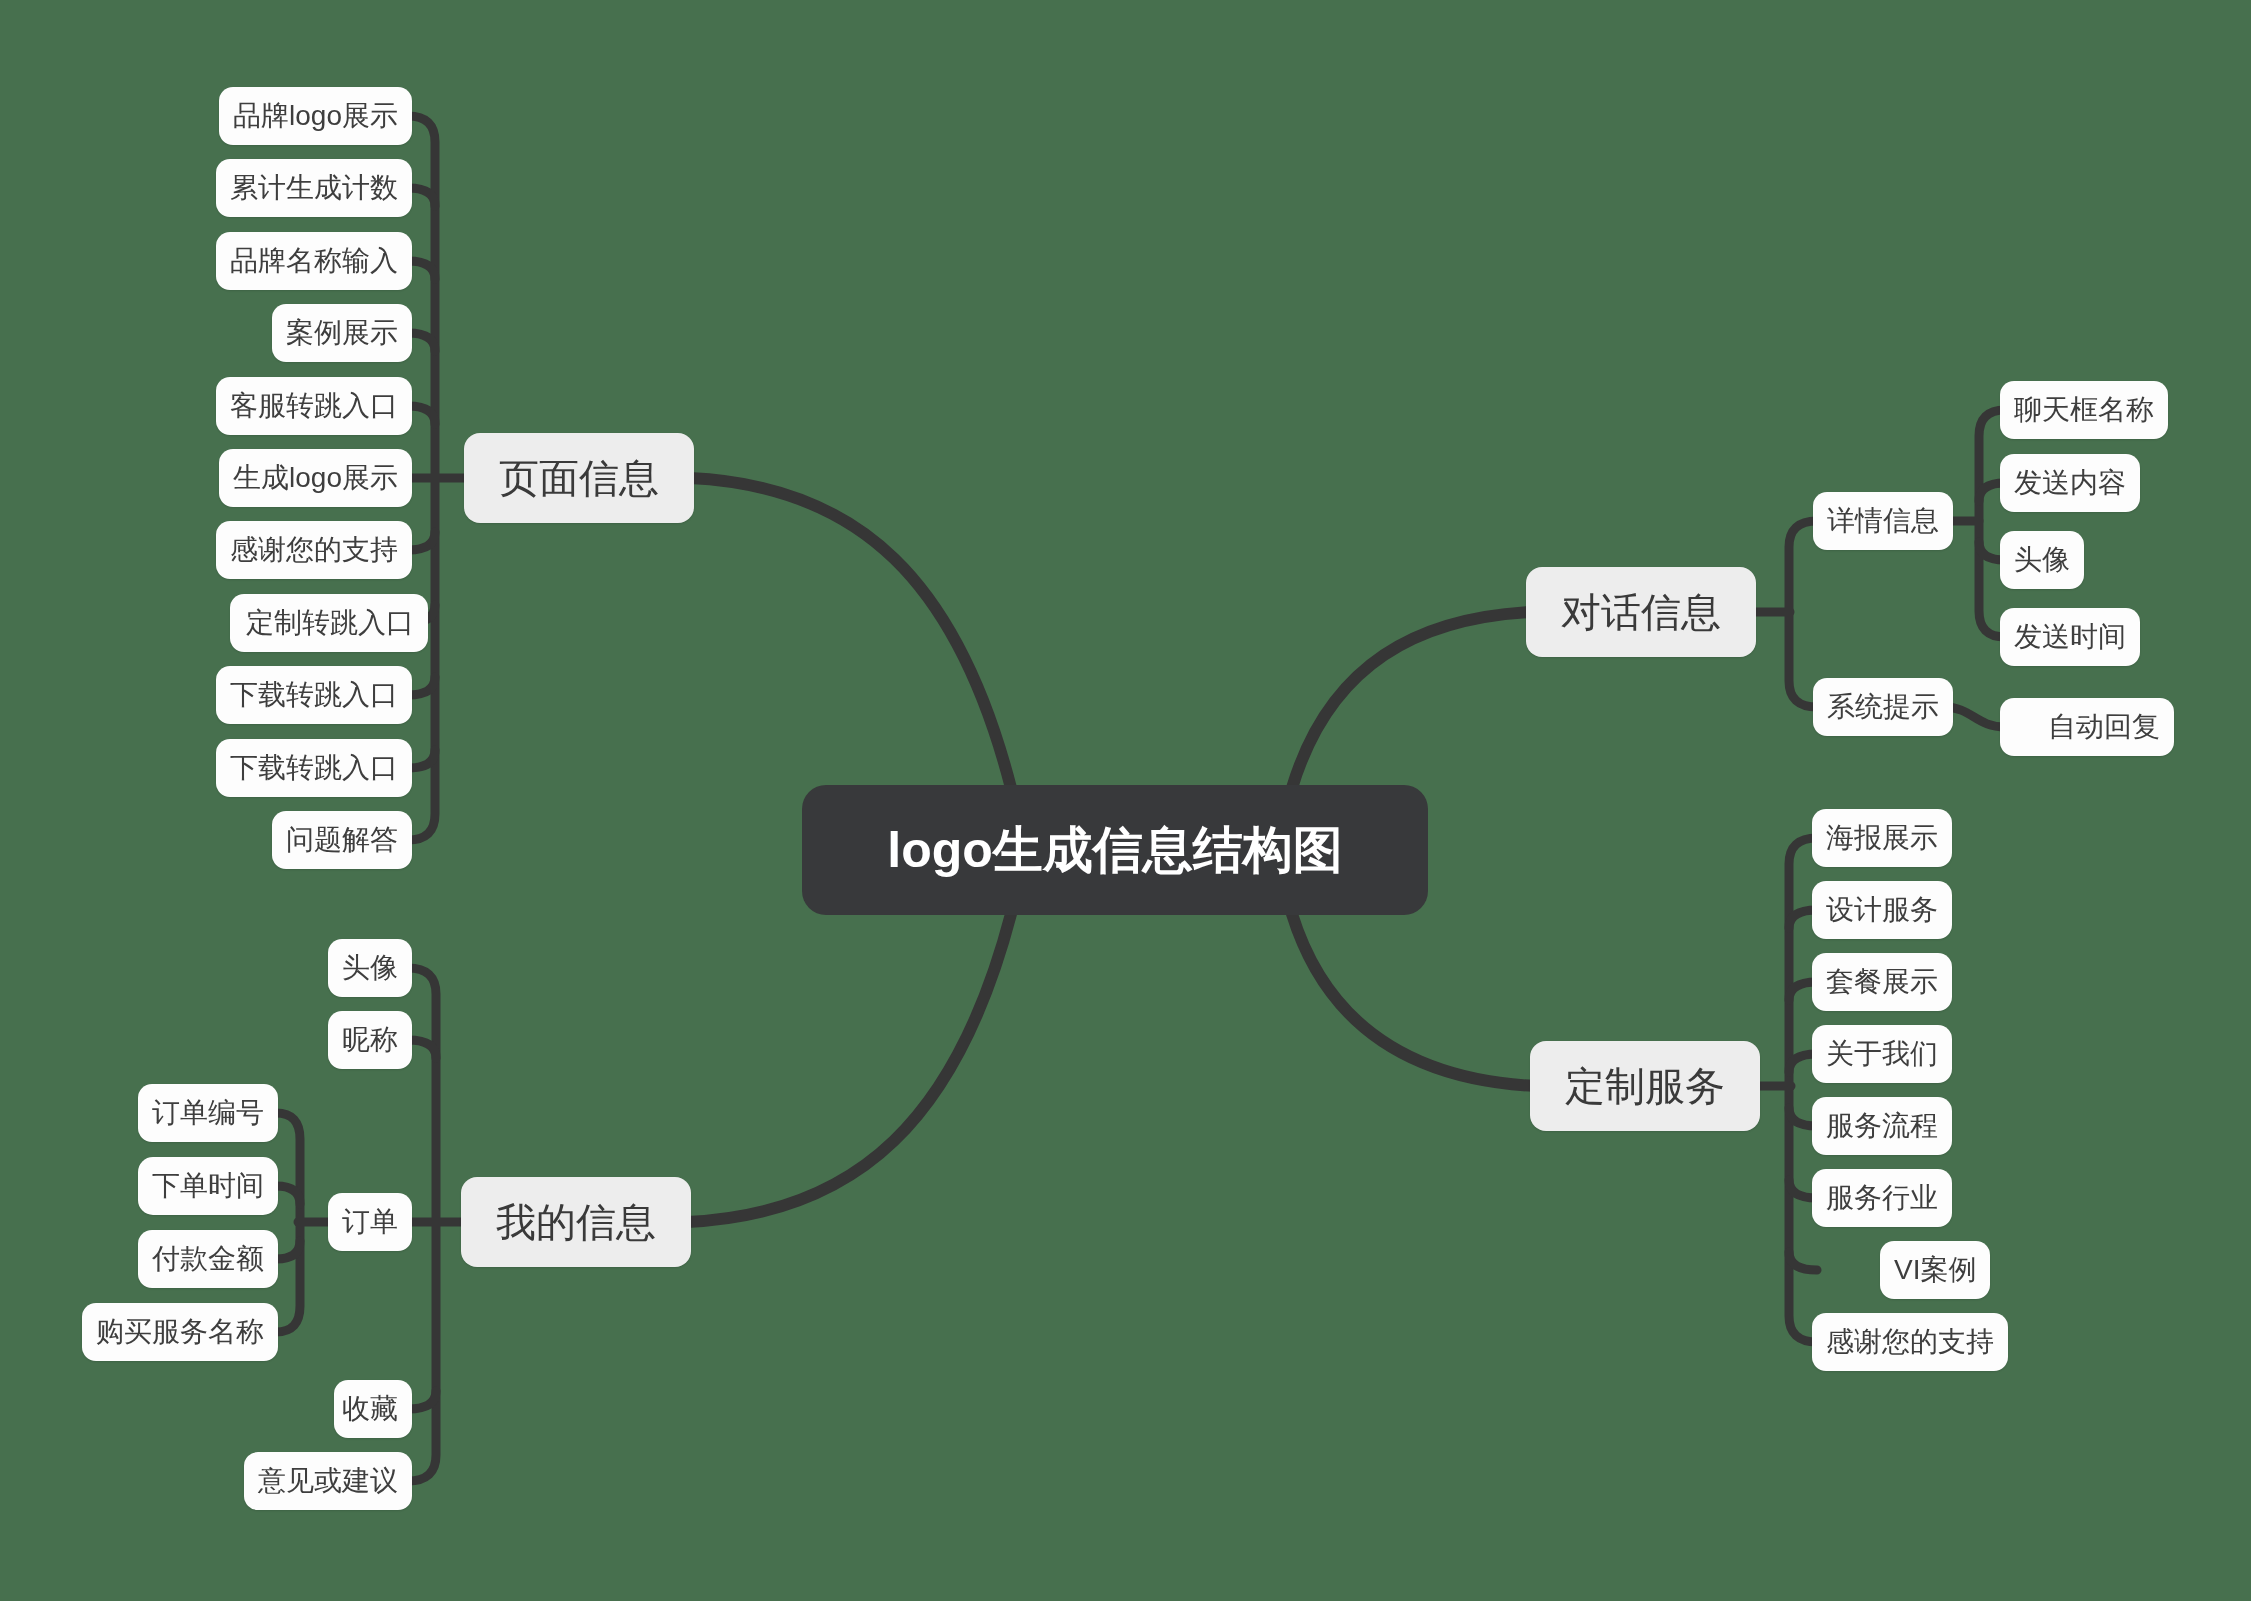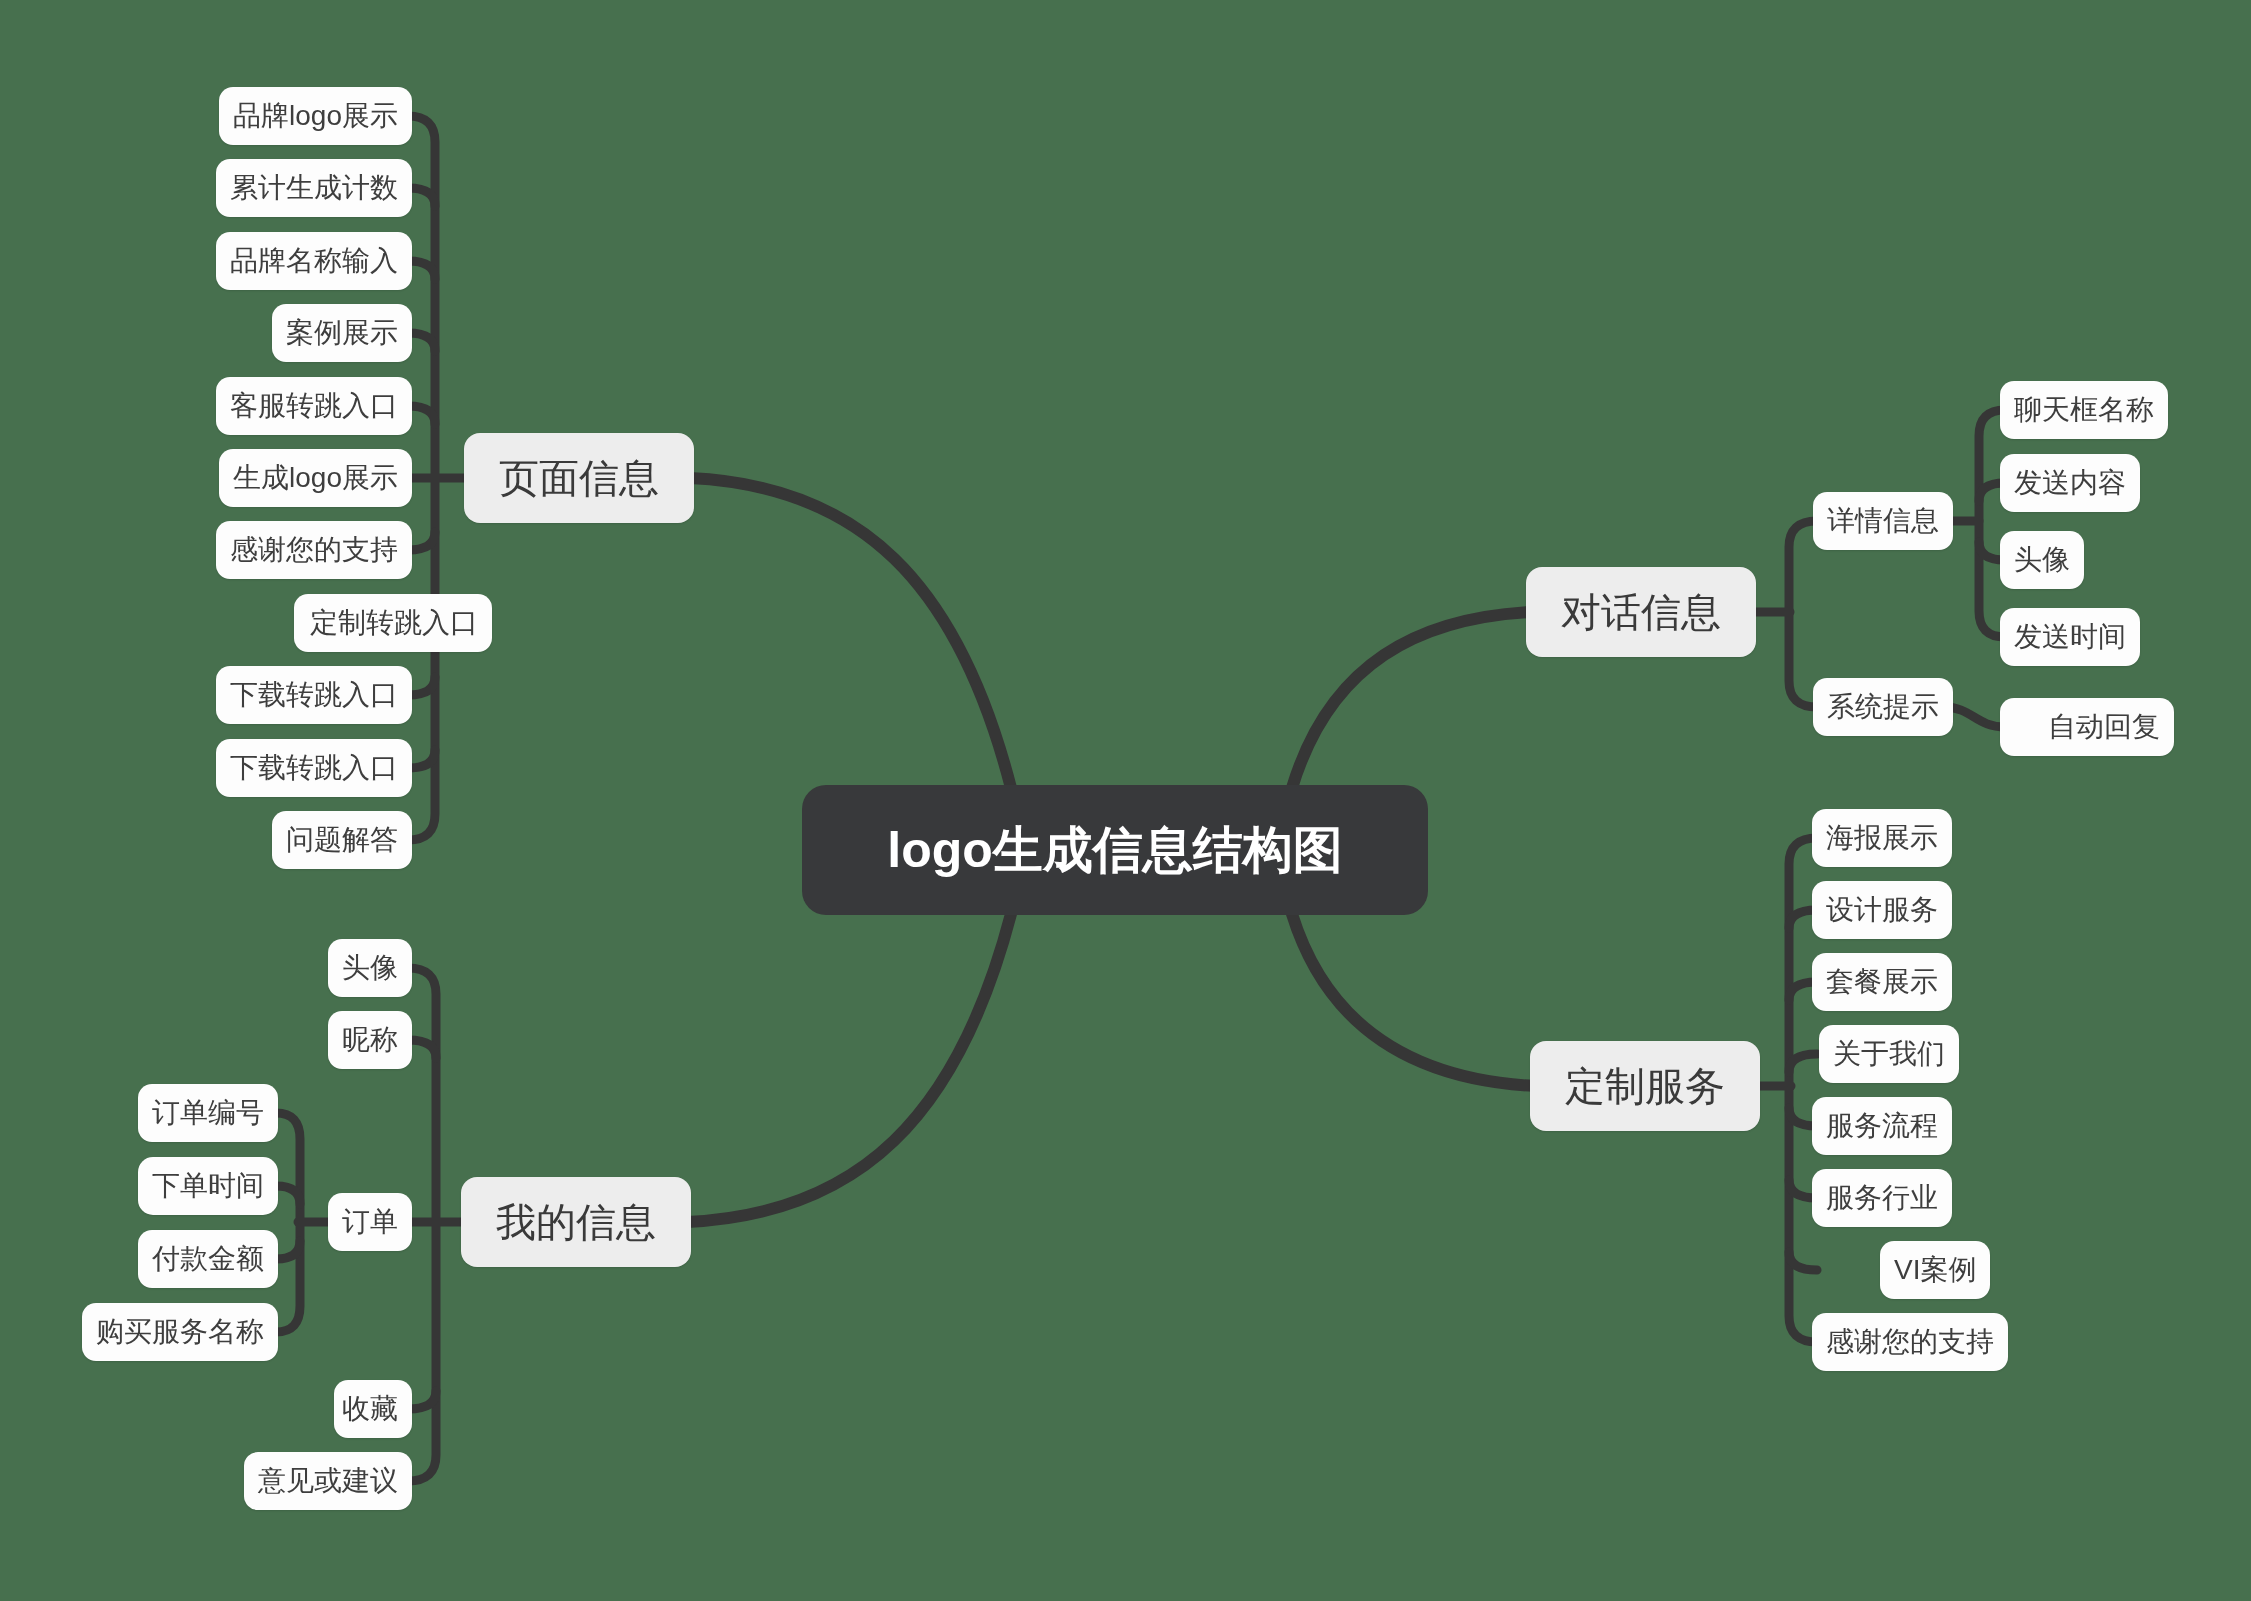--- a/index.html
+++ b/index.html
@@ -94,37 +94,37 @@
   <div class="t" style="left:1530px; top:1086px;">定制服务</div>
   <div class="t" style="left:461px; top:1222px;">我的信息</div>
 
   <div class="n" style="right:1839px; top:116px;">品牌logo展示</div>
   <div class="n" style="right:1839px; top:188px;">累计生成计数</div>
   <div class="n" style="right:1839px; top:261px;">品牌名称输入</div>
   <div class="n" style="right:1839px; top:333px;">案例展示</div>
   <div class="n" style="right:1839px; top:406px;">客服转跳入口</div>
   <div class="n" style="right:1839px; top:478px;">生成logo展示</div>
   <div class="n" style="right:1839px; top:550px;">感谢您的支持</div>
-  <div class="n" style="right:1759px; top:623px;padding-left:16px;">定制转跳入口</div>
+  <div class="n" style="right:1823px; top:623px;padding-left:16px;">定制转跳入口</div>
   <div class="n" style="right:1839px; top:695px;">下载转跳入口</div>
   <div class="n" style="right:1839px; top:768px;">下载转跳入口</div>
   <div class="n" style="right:1839px; top:840px;">问题解答</div>
 
   <div class="n" style="left:1813px; top:521px;">详情信息</div>
   <div class="n" style="left:1813px; top:707px;">系统提示</div>
   <div class="n" style="left:2000px; top:410px;">聊天框名称</div>
   <div class="n" style="left:2000px; top:483px;">发送内容</div>
   <div class="n" style="left:2000px; top:560px;">头像</div>
   <div class="n" style="left:2000px; top:637px;">发送时间</div>
   <div class="n" style="left:2000px; top:727px;padding-left:48px;">自动回复</div>
 
   <div class="n" style="left:1812px; top:838px;">海报展示</div>
   <div class="n" style="left:1812px; top:910px;">设计服务</div>
   <div class="n" style="left:1812px; top:982px;">套餐展示</div>
-  <div class="n" style="left:1812px; top:1054px;margin-left:7px;">关于我们</div>
+  <div class="n" style="left:1812px; top:1054px;">关于我们</div>
   <div class="n" style="left:1812px; top:1126px;">服务流程</div>
   <div class="n" style="left:1812px; top:1198px;">服务行业</div>
   <div class="n" style="left:1880px; top:1270px;">VI案例</div>
   <div class="n" style="left:1812px; top:1342px;">感谢您的支持</div>
 
   <div class="n" style="right:1839px; top:968px;">头像</div>
   <div class="n" style="right:1839px; top:1040px;">昵称</div>
   <div class="n" style="right:1839px; top:1222px;">订单</div>
   <div class="n" style="right:1839px; top:1409px;padding-left:8px;">收藏</div>
   <div class="n" style="right:1839px; top:1481px;">意见或建议</div>

